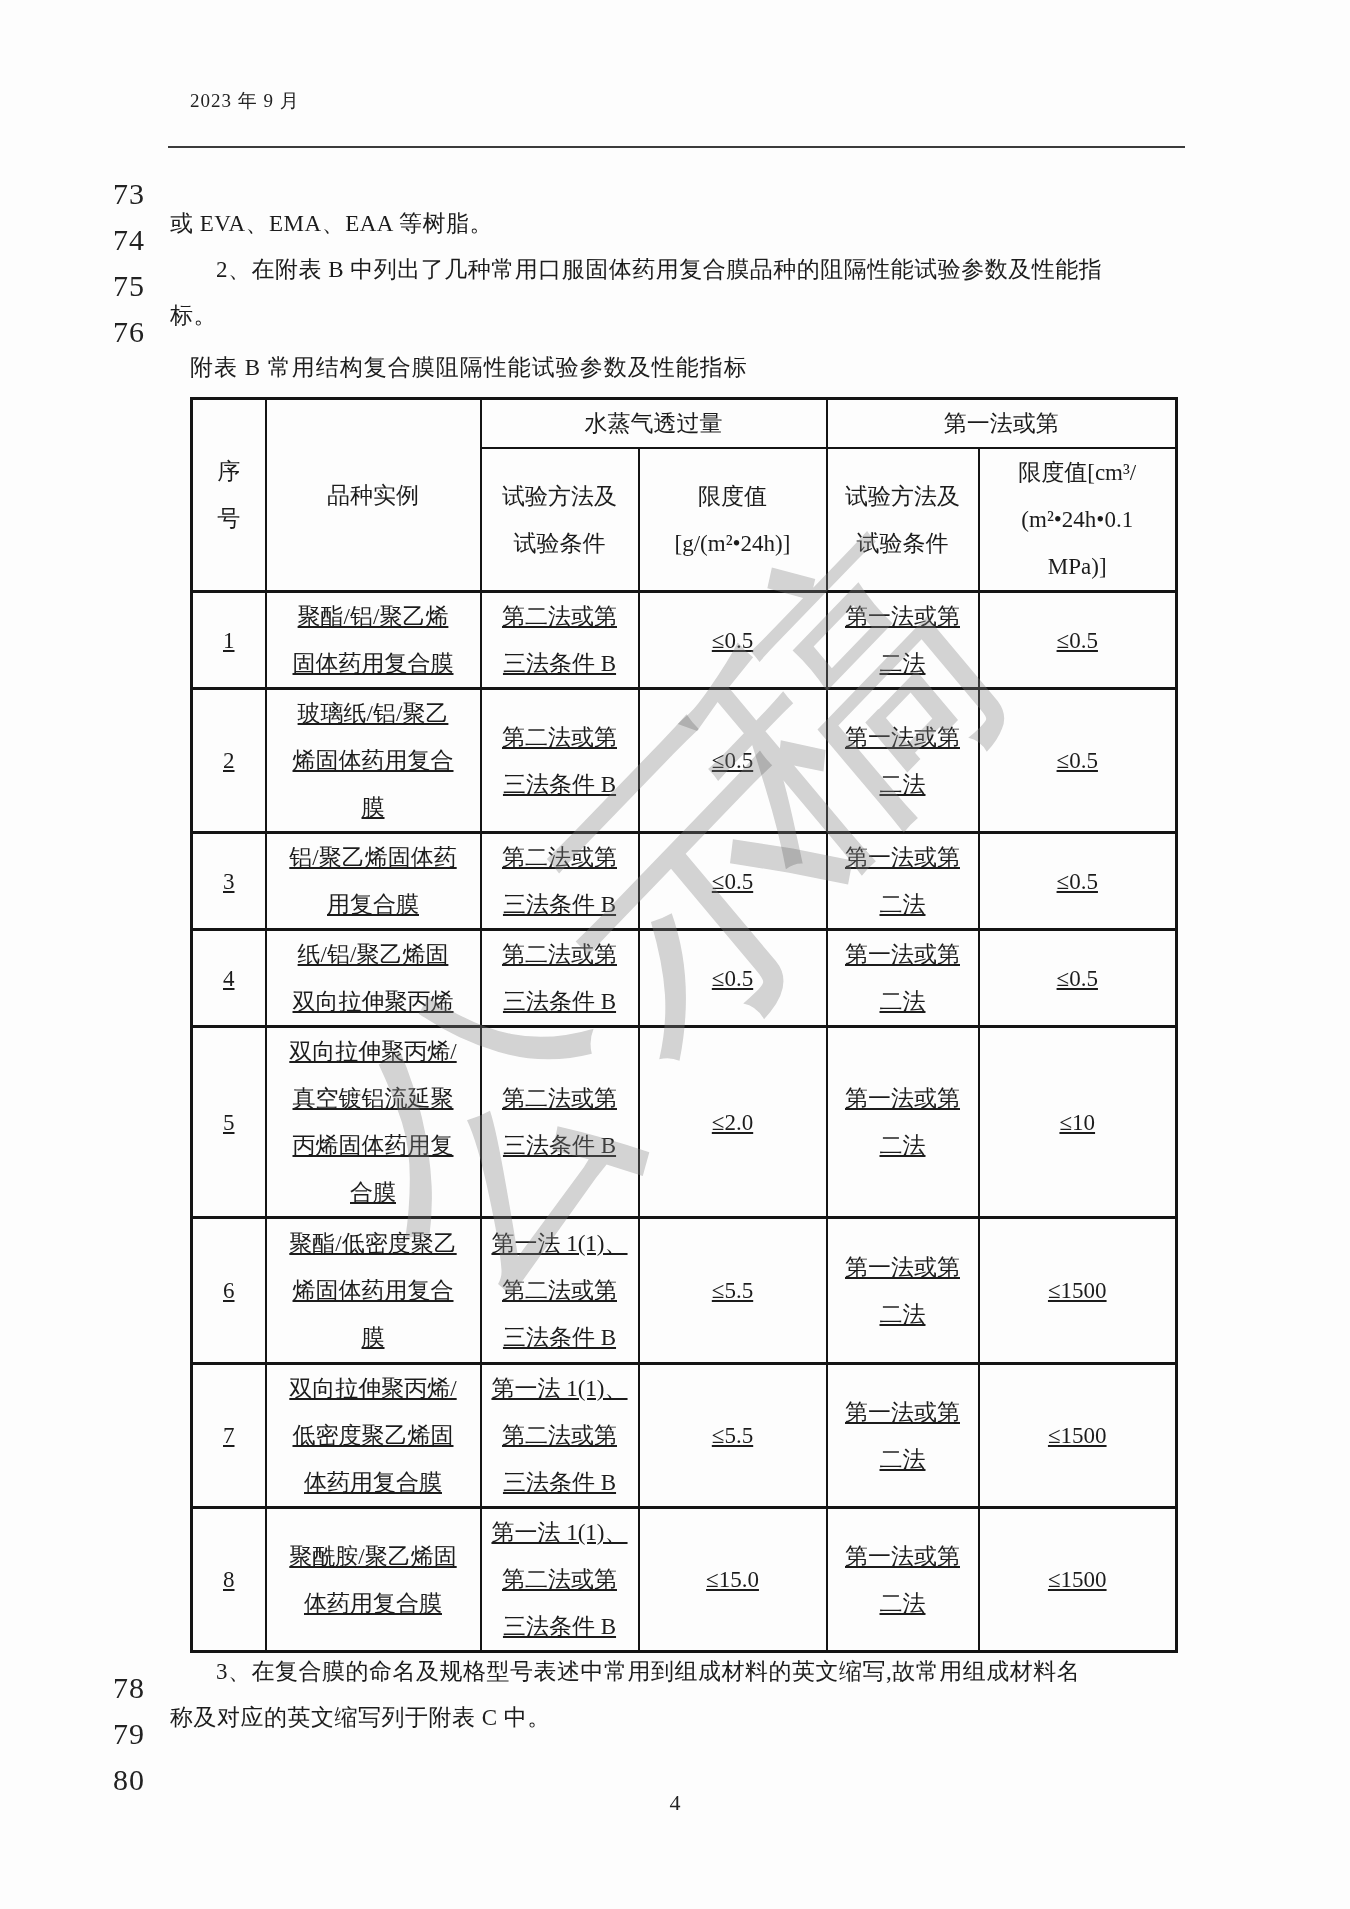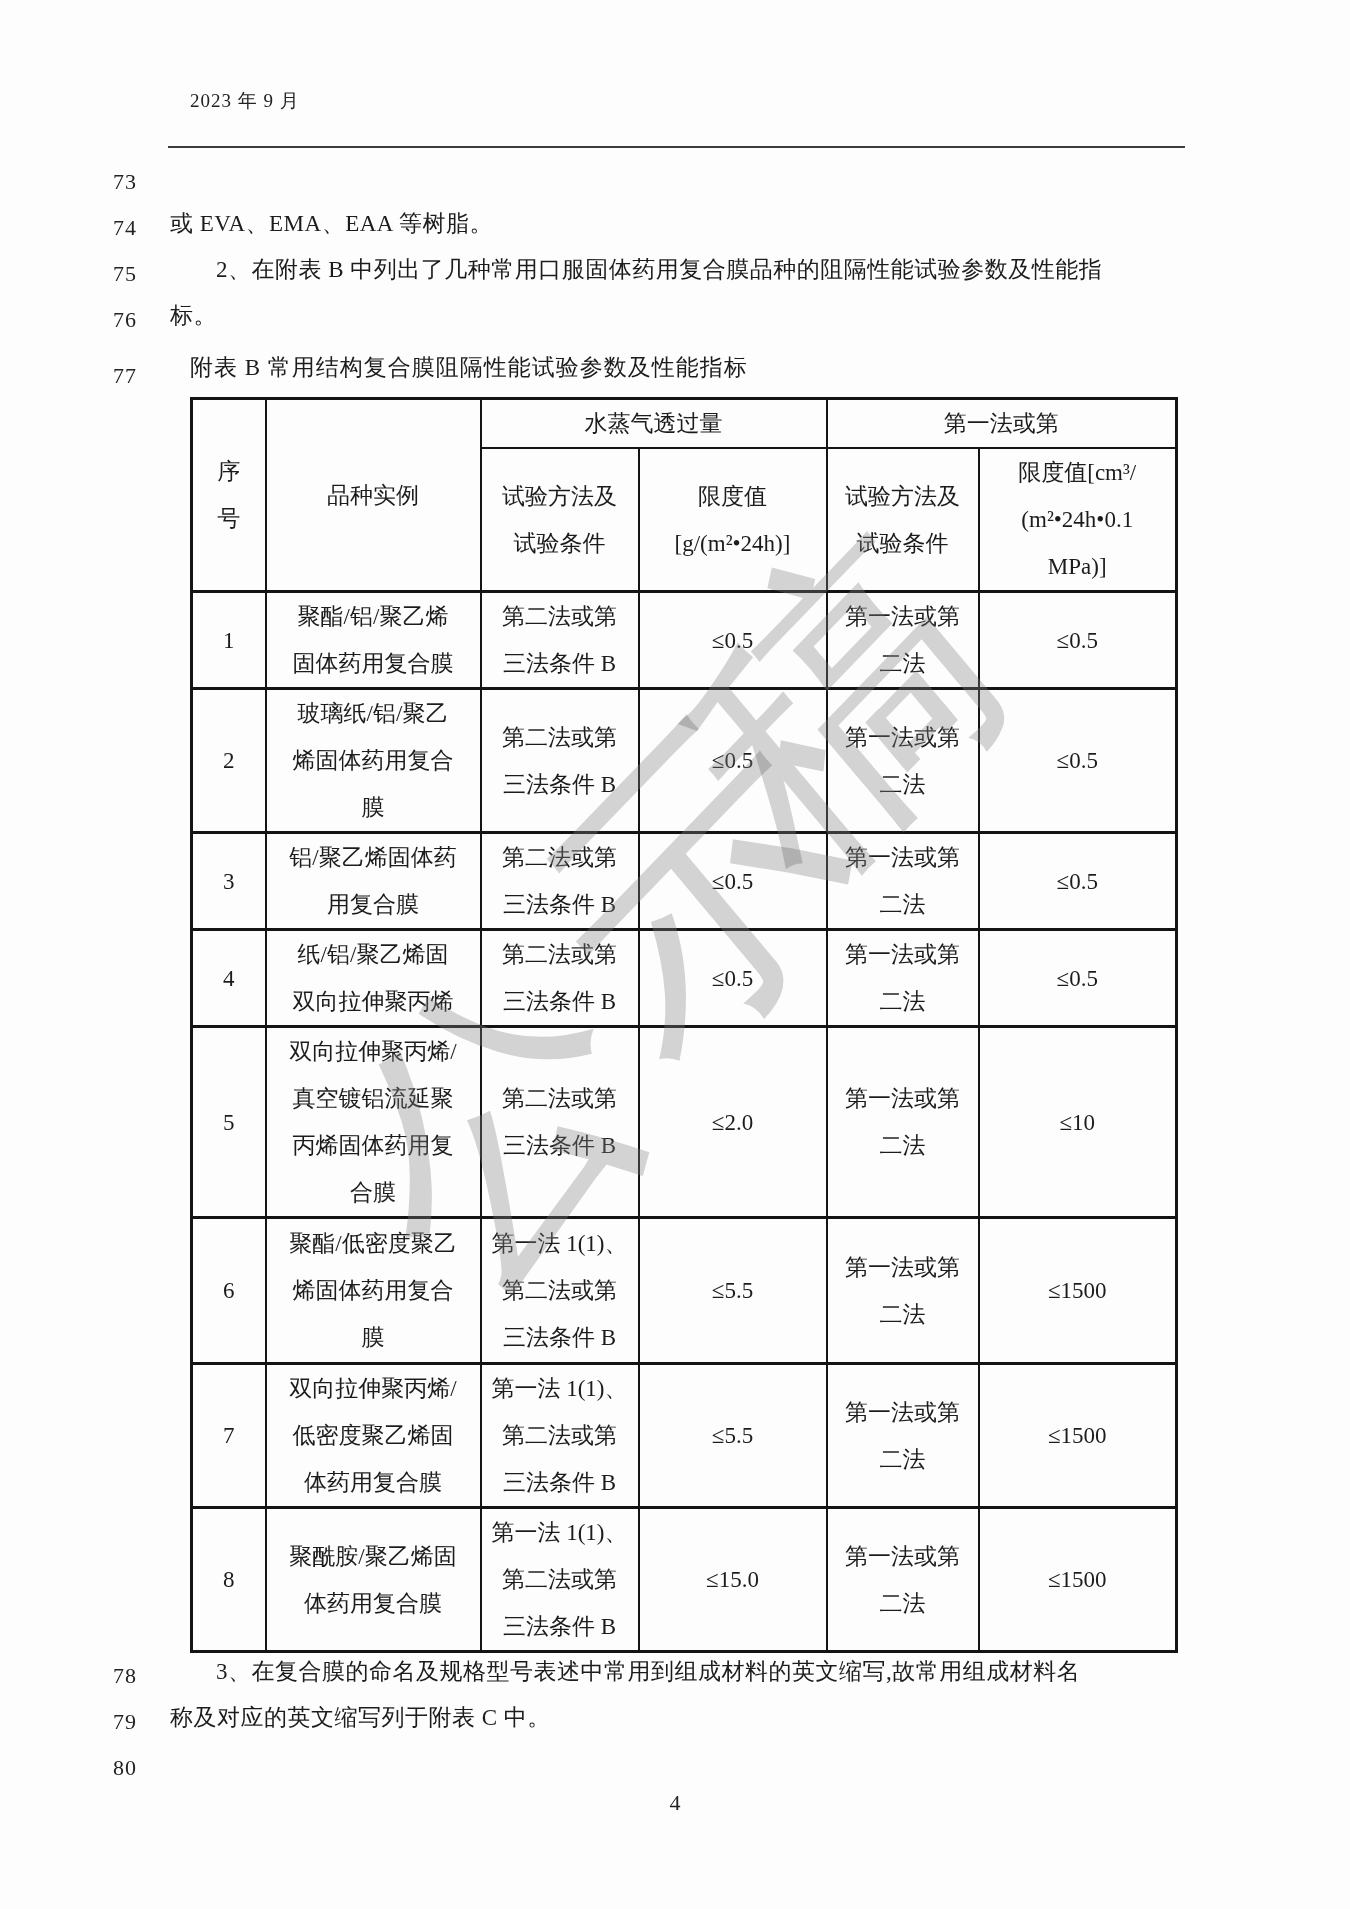--- a/index.html
+++ b/index.html
@@ -14,21 +14,21 @@
   }
   .date{
     position:absolute;top:88px;left:190px;width:972px;
     font-size:19px;letter-spacing:1px;color:#222;
   }
   .rule{
     position:absolute;top:146px;left:168px;width:1017px;
     border-top:2px solid #3c3c3c;height:0;
   }
   .docline{position:absolute;left:0;width:1350px;height:40px;font-size:23px;line-height:40px;}
-  .lineno{position:absolute;left:113px;top:4px;font-size:22px;color:#222;letter-spacing:1px;text-align:right;}
+  .lineno{position:absolute;left:113px;top:16px;font-size:30px;color:#222;letter-spacing:1px;text-align:right;}
   .linetext{position:absolute;left:170px;top:0;width:1020px;letter-spacing:0.5px;white-space:nowrap;}
   .indent .linetext{padding-left:46px;}
   .tbl-title{
     position:absolute;top:352px;left:190px;width:985px;
     text-align:left;font-size:23px;letter-spacing:1px;
   }
   table.bar{
     position:absolute;top:397px;left:190px;width:985px;
     border-collapse:collapse;table-layout:fixed;
     border:3px solid #141414;
@@ -36,21 +36,21 @@
   }
   table.bar td,table.bar th{
     border:2px solid #141414;
     font-weight:normal;
     text-align:center;vertical-align:middle;
     font-size:23px;line-height:47px;
     white-space:pre-line;
     padding:0 4px;
     color:#1c1c1c;
   }
-  table.bar tbody td{border-top-width:3px;}
+  table.bar tbody td{border-top-width:3px;text-decoration:underline;}
   tr.grp{height:48px;}
   tr.sub{height:140px;}
   .watermark{position:absolute;top:0;left:0;width:1350px;height:1909px;pointer-events:none;z-index:6;}
   .wm-char{
     position:absolute;
     font-size:295px;line-height:300px;
     color:rgba(128,128,128,0.34);
     font-family:"Liberation Serif","DejaVu Serif",serif;
     transform:rotate(-46deg) skewX(-6deg);
     mix-blend-mode:multiply;
@@ -78,23 +78,20 @@
     <span class="lineno">74</span>
     <span class="linetext">或 EVA、EMA、EAA 等树脂。</span>
   </div>
   <div class="docline indent" style="top:250px">
     <span class="lineno">75</span>
     <span class="linetext">2、在附表 B 中列出了几种常用口服固体药用复合膜品种的阻隔性能试验参数及性能指</span>
   </div>
   <div class="docline" style="top:296px">
     <span class="lineno">76</span>
     <span class="linetext">标。</span>
-  </div>
-  <div class="docline" style="top:352px">
-    <span class="lineno">77</span>
   </div>
 
   <div class="tbl-title">附表 B  常用结构复合膜阻隔性能试验参数及性能指标</div>
 
   <table class="bar">
     <colgroup>
       <col style="width:74px">
         <col style="width:215px">
         <col style="width:158px">
       <col style="width:188px">

